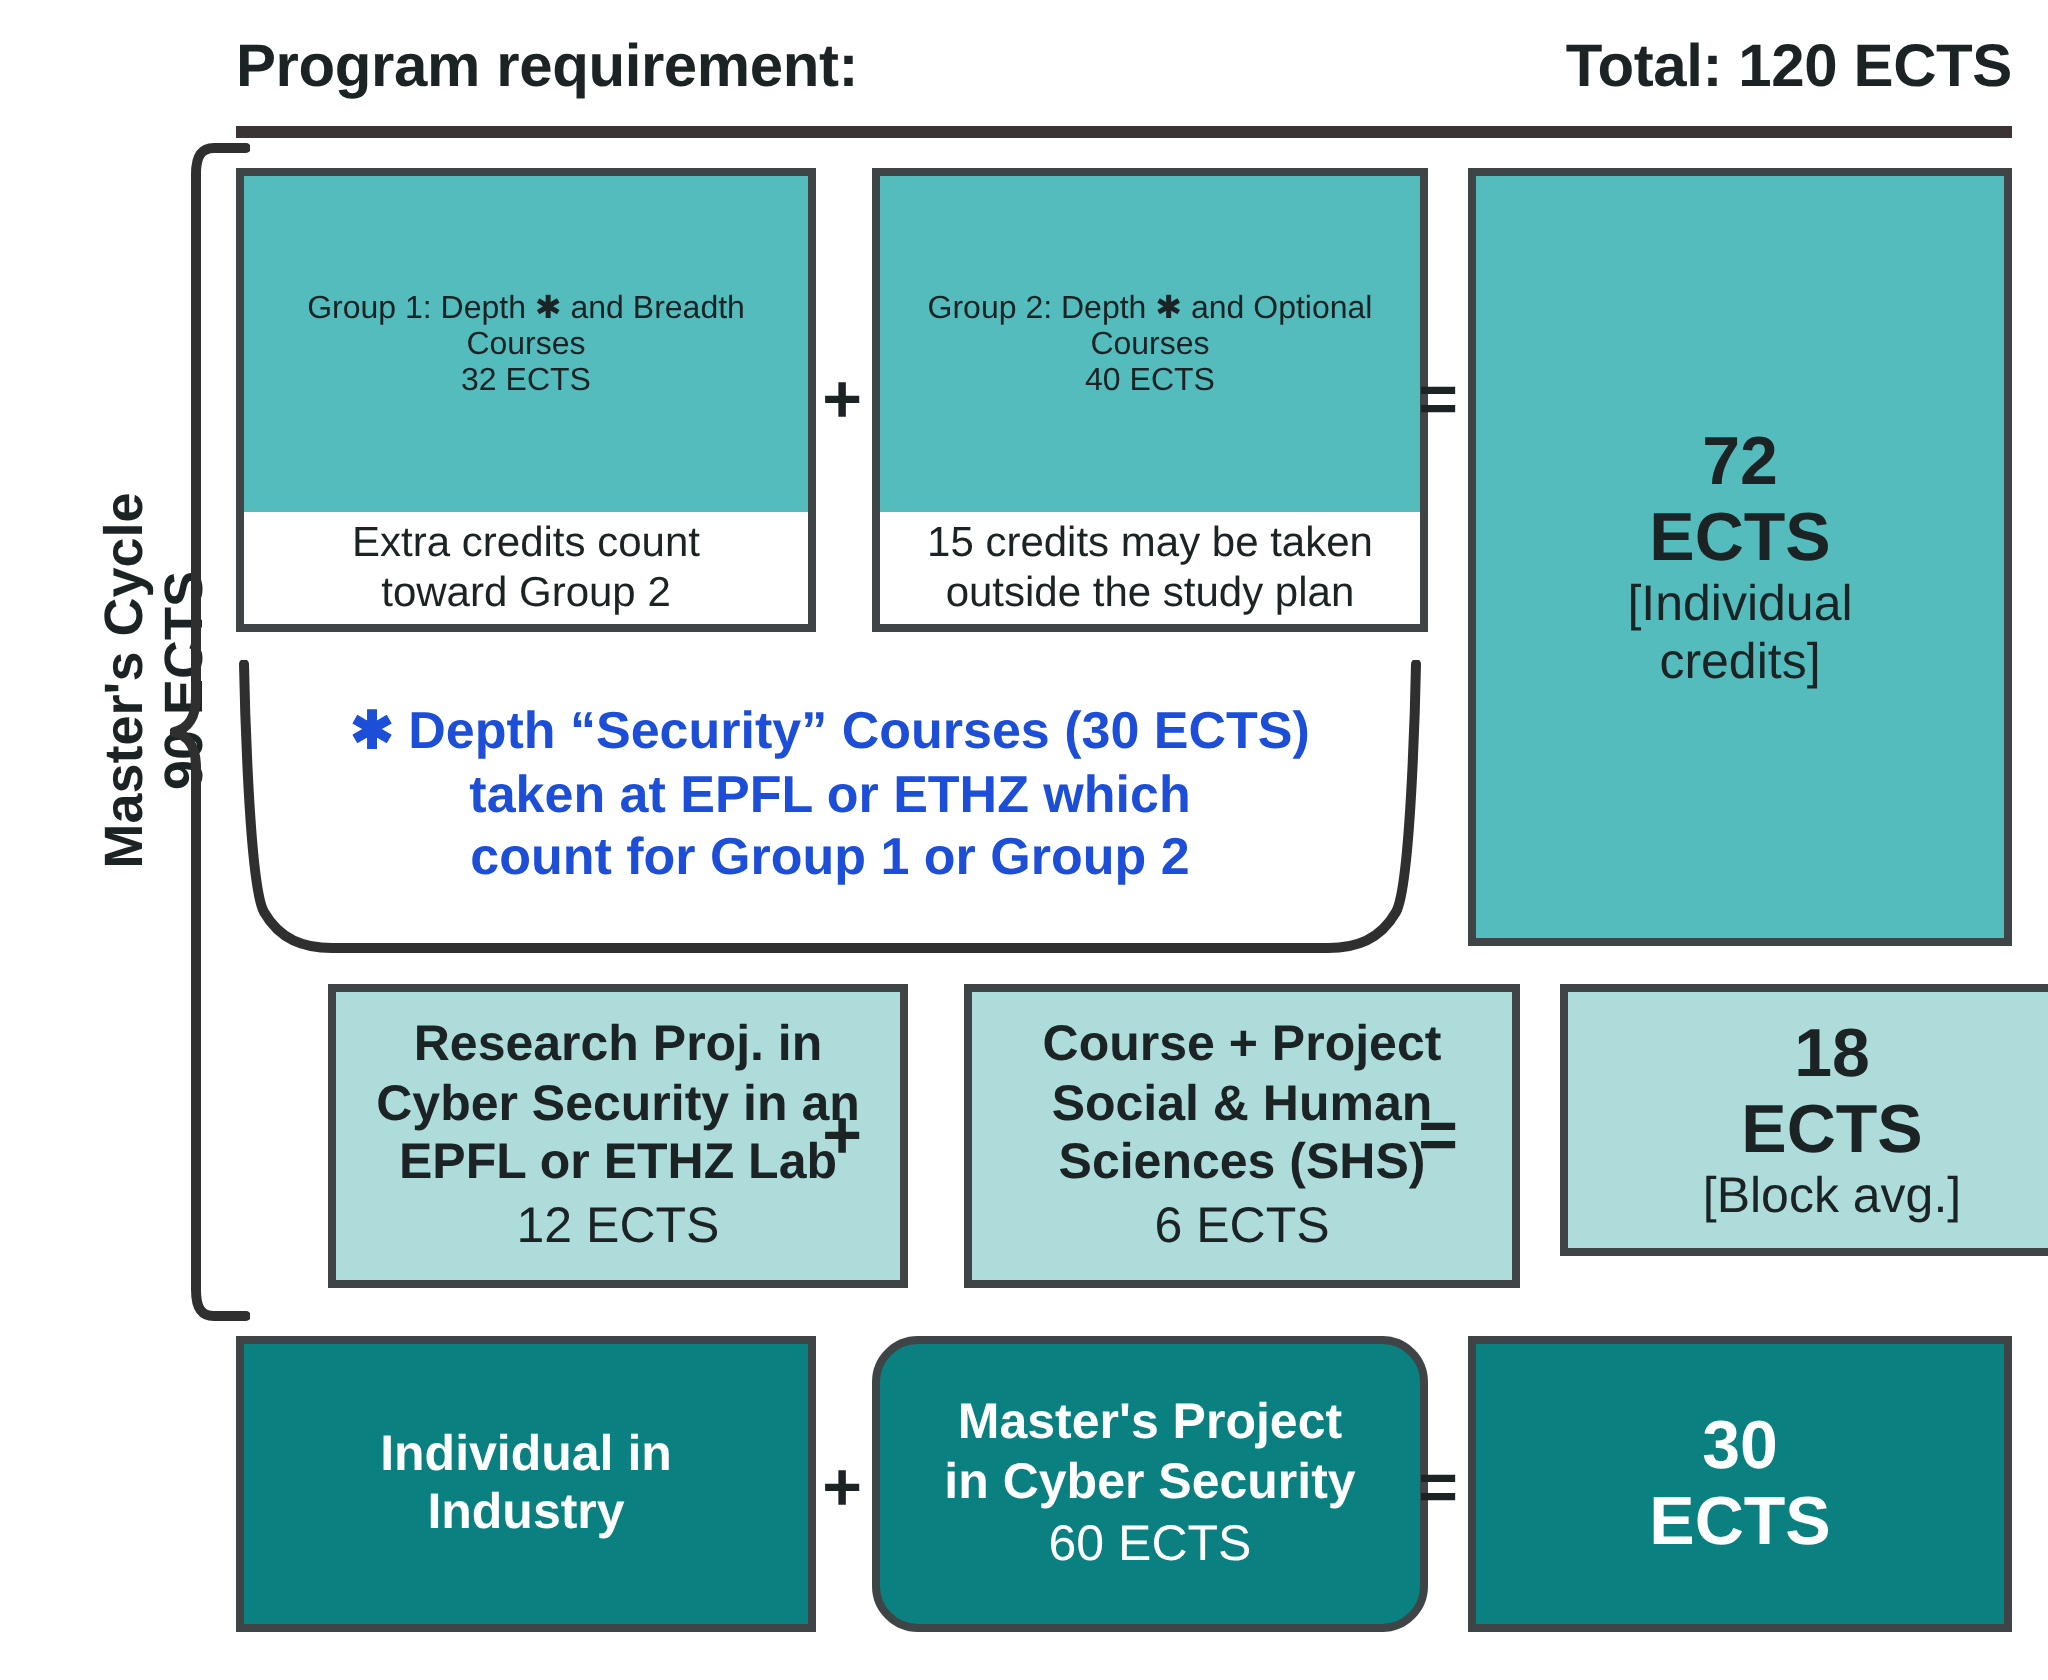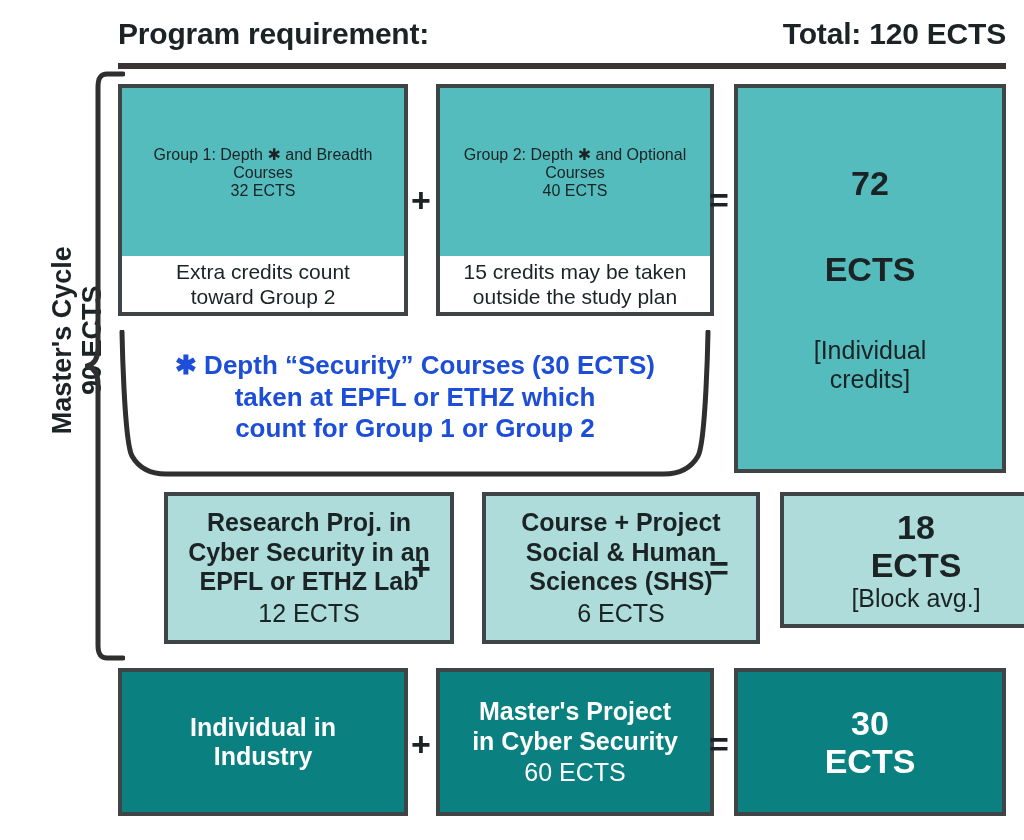--- a/index.html
+++ b/index.html
@@ -213,21 +213,21 @@
 Depth ✱ and
 Optional Courses</div>
       <div class="ects">40 ECTS</div>
     </div>
     <div class="note">15 credits may be taken
 outside the study plan</div>
   </div>
 
   <div class="op" style="left:702px; top:183px;">=</div>
 
-  <div class="box fill-mid" style="left:734px; top:84px; width:272px; height:389px;gap:48px;">
+  <div class="box fill-mid" style="left:734px; top:84px; width:272px; height:389px;">
     <div class="big-num">72</div>
     <div class="big-unit">ECTS</div>
     <div class="sub">[Individual
 credits]</div>
   </div>
 
   <div class="footnote">
     <svg width="594" height="148" viewBox="0 0 594 148" fill="none">
       <path d="M4 2 C4 2 6 112 14 126 C22 140 34 144 48 144 H546 C560 144 572 140 580 126 C588 112 590 2 590 2" stroke="#2f2f2f" stroke-width="5" stroke-linecap="round" stroke-linejoin="round" fill="none"></path>
     </svg>
@@ -260,21 +260,21 @@
     <div class="sub">[Block avg.]</div>
   </div>
 
   <div class="box fill-dark" style="left:118px; top:668px; width:290px; height:148px;">
     <div class="title">Individual in
 Industry</div>
   </div>
 
   <div class="op" style="left:404px; top:727px;">+</div>
 
-  <div class="box fill-dark" style="left:436px; top:668px; width:278px; height:148px;">
+  <div class="box fill-dark" style="left:436px; top:668px; width:278px; height:148px;border-radius:23px;">
     <div class="title">Master's Project
 in Cyber Security</div>
     <div class="ects">60 ECTS</div>
   </div>
 
   <div class="op" style="left:702px; top:727px;">=</div>
 
   <div class="box fill-dark" style="left:734px; top:668px; width:272px; height:148px;">
     <div class="big-num">30</div>
     <div class="big-unit">ECTS</div>

